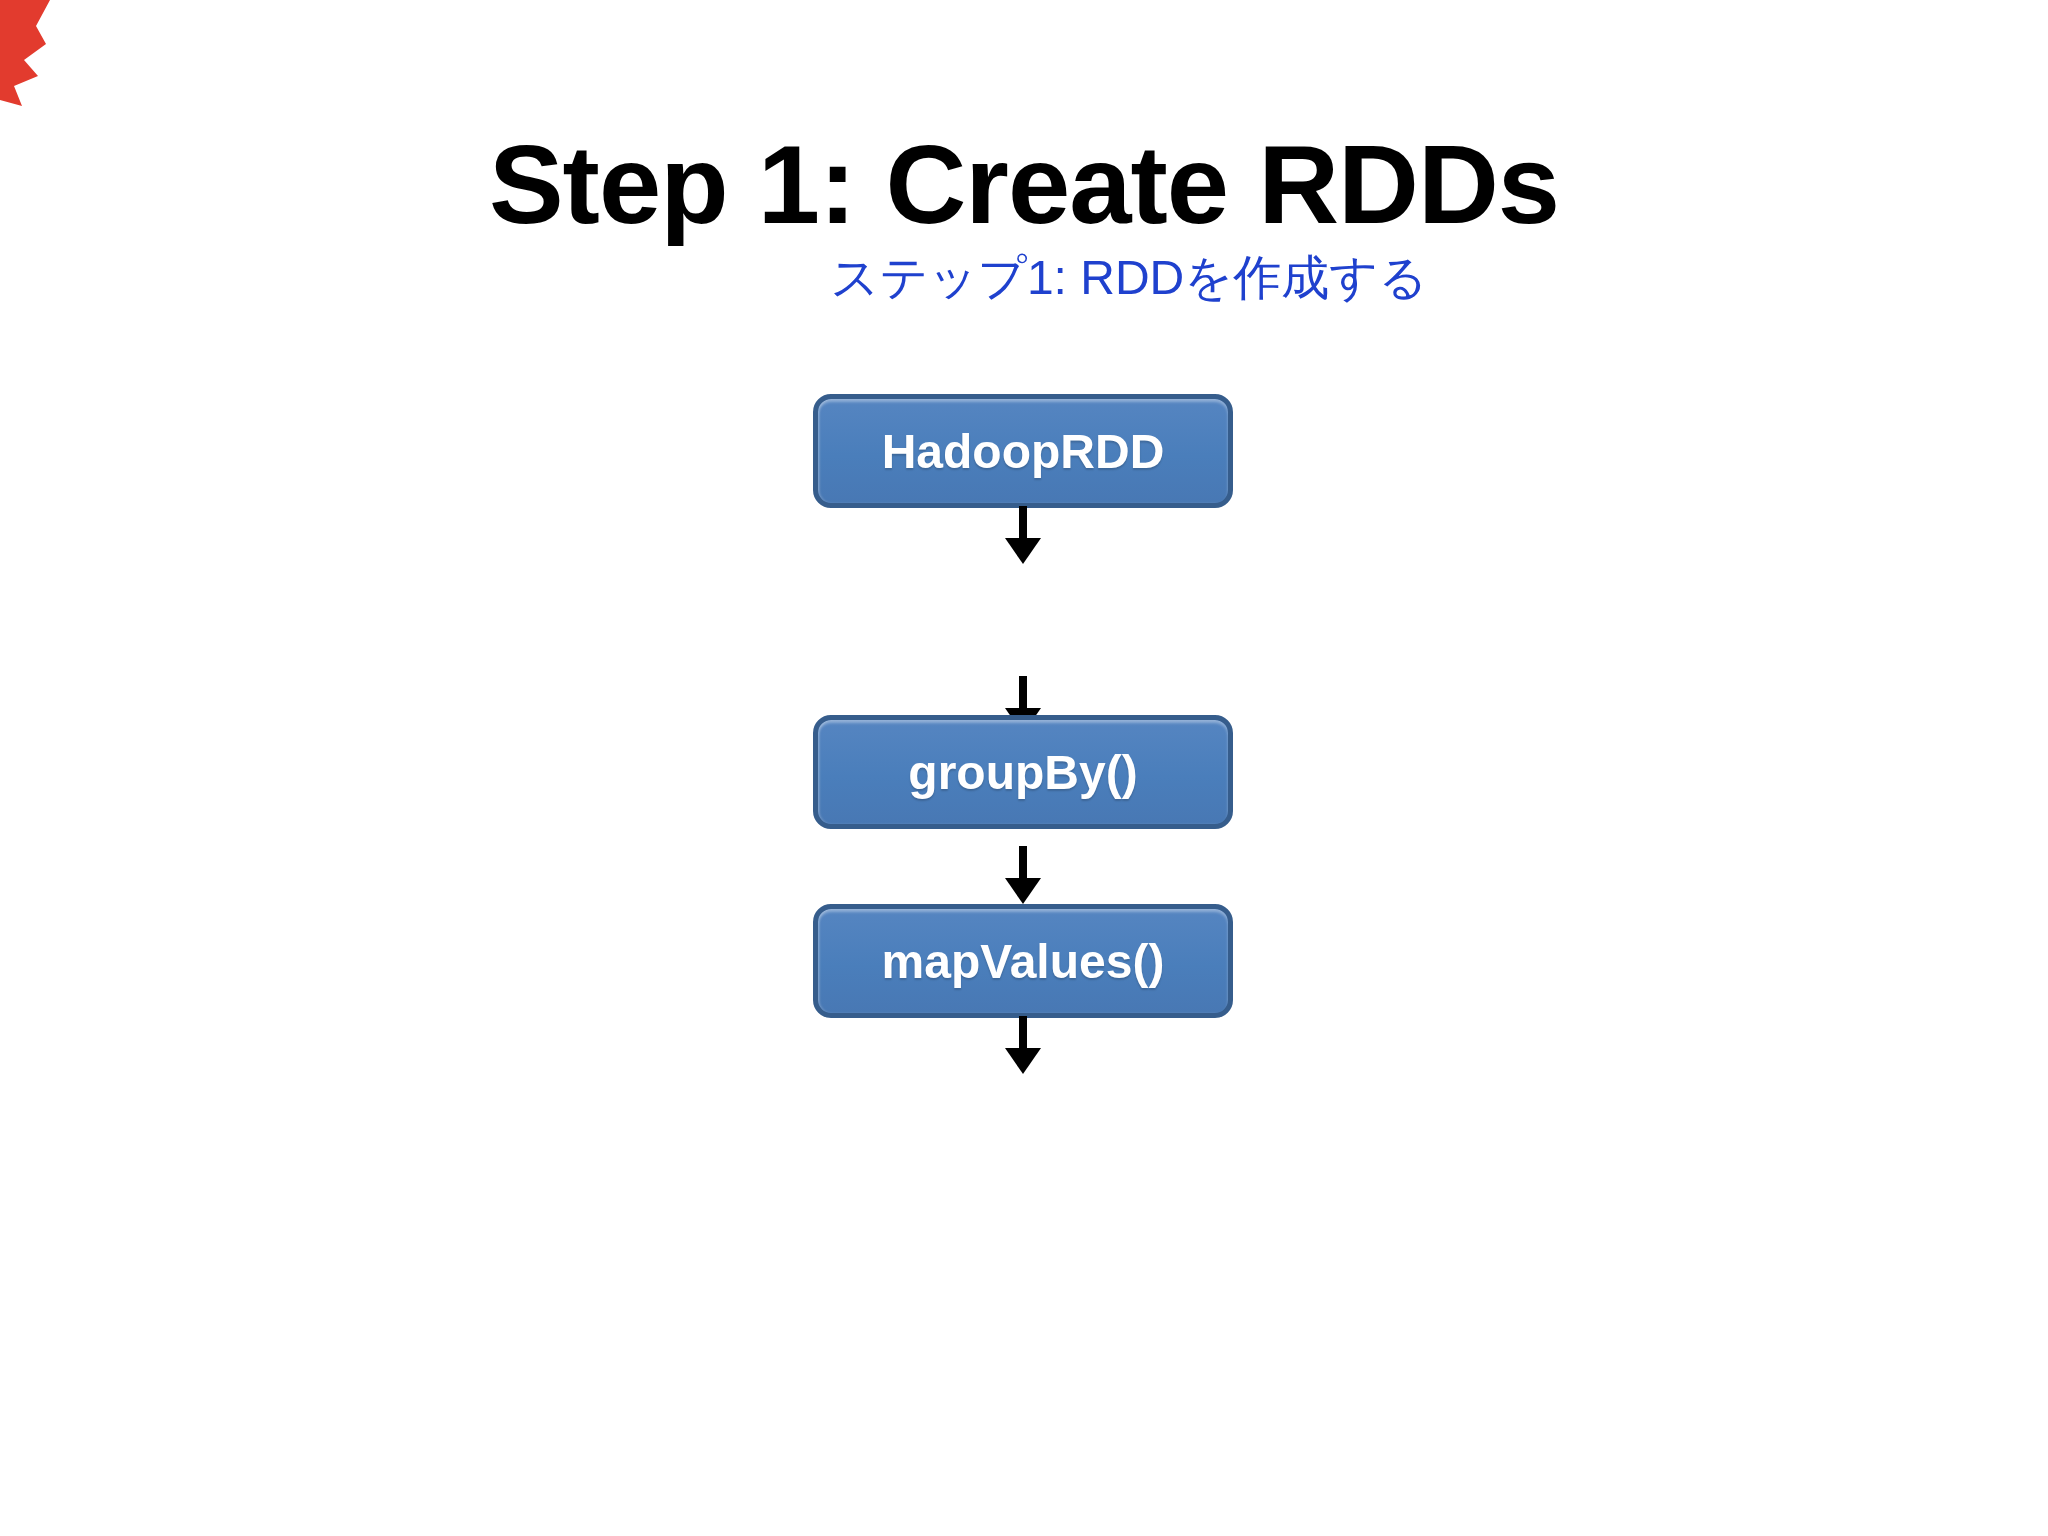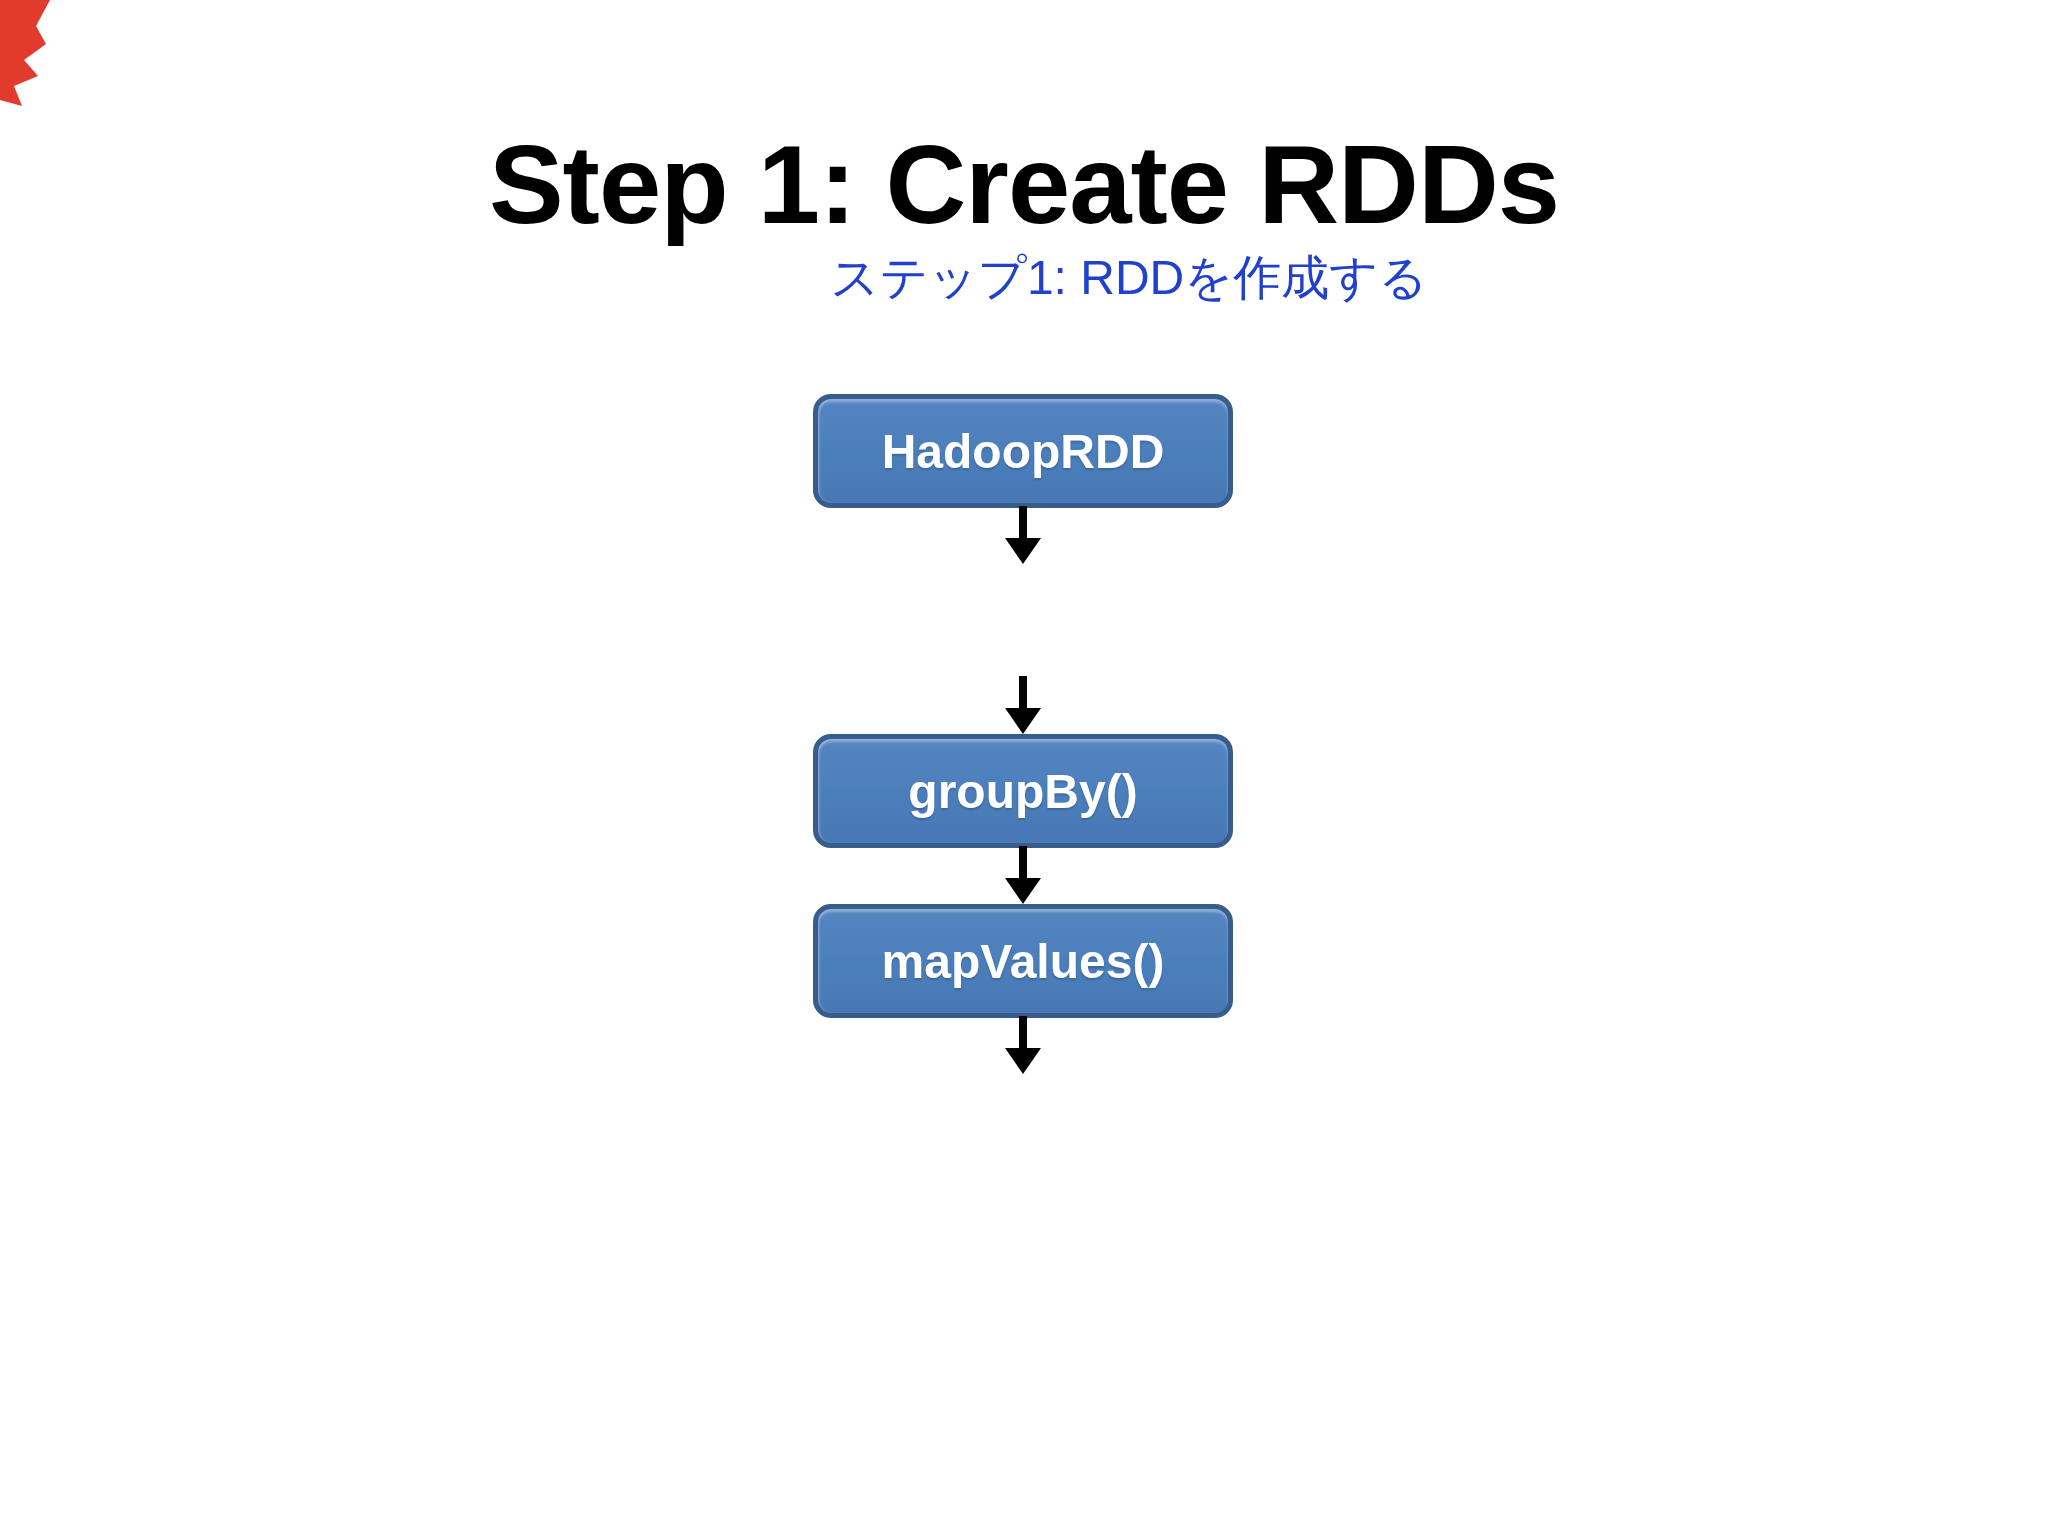--- a/index.html
+++ b/index.html
@@ -69,21 +69,21 @@
   }
   .node-label {
     color: #ffffff;
     font-size: 48px;
     font-weight: bold;
     text-shadow: 0 2px 2px rgba(0,0,0,0.18);
     white-space: nowrap;
   }
   .node1 { top: 0px; }
   .node2 { top: 170px; }
-  .node3 { top: 340px; }
+  .node3 { top: 321px; }
   .node4 { top: 510px; }
   .node5 { top: 680px; }
   .arrow {
     position: absolute;
     left: 188px;
     width: 44px;
     height: 60px;
   }
   .arrow1 { top: 112px; }
   .arrow2 { top: 282px; }

